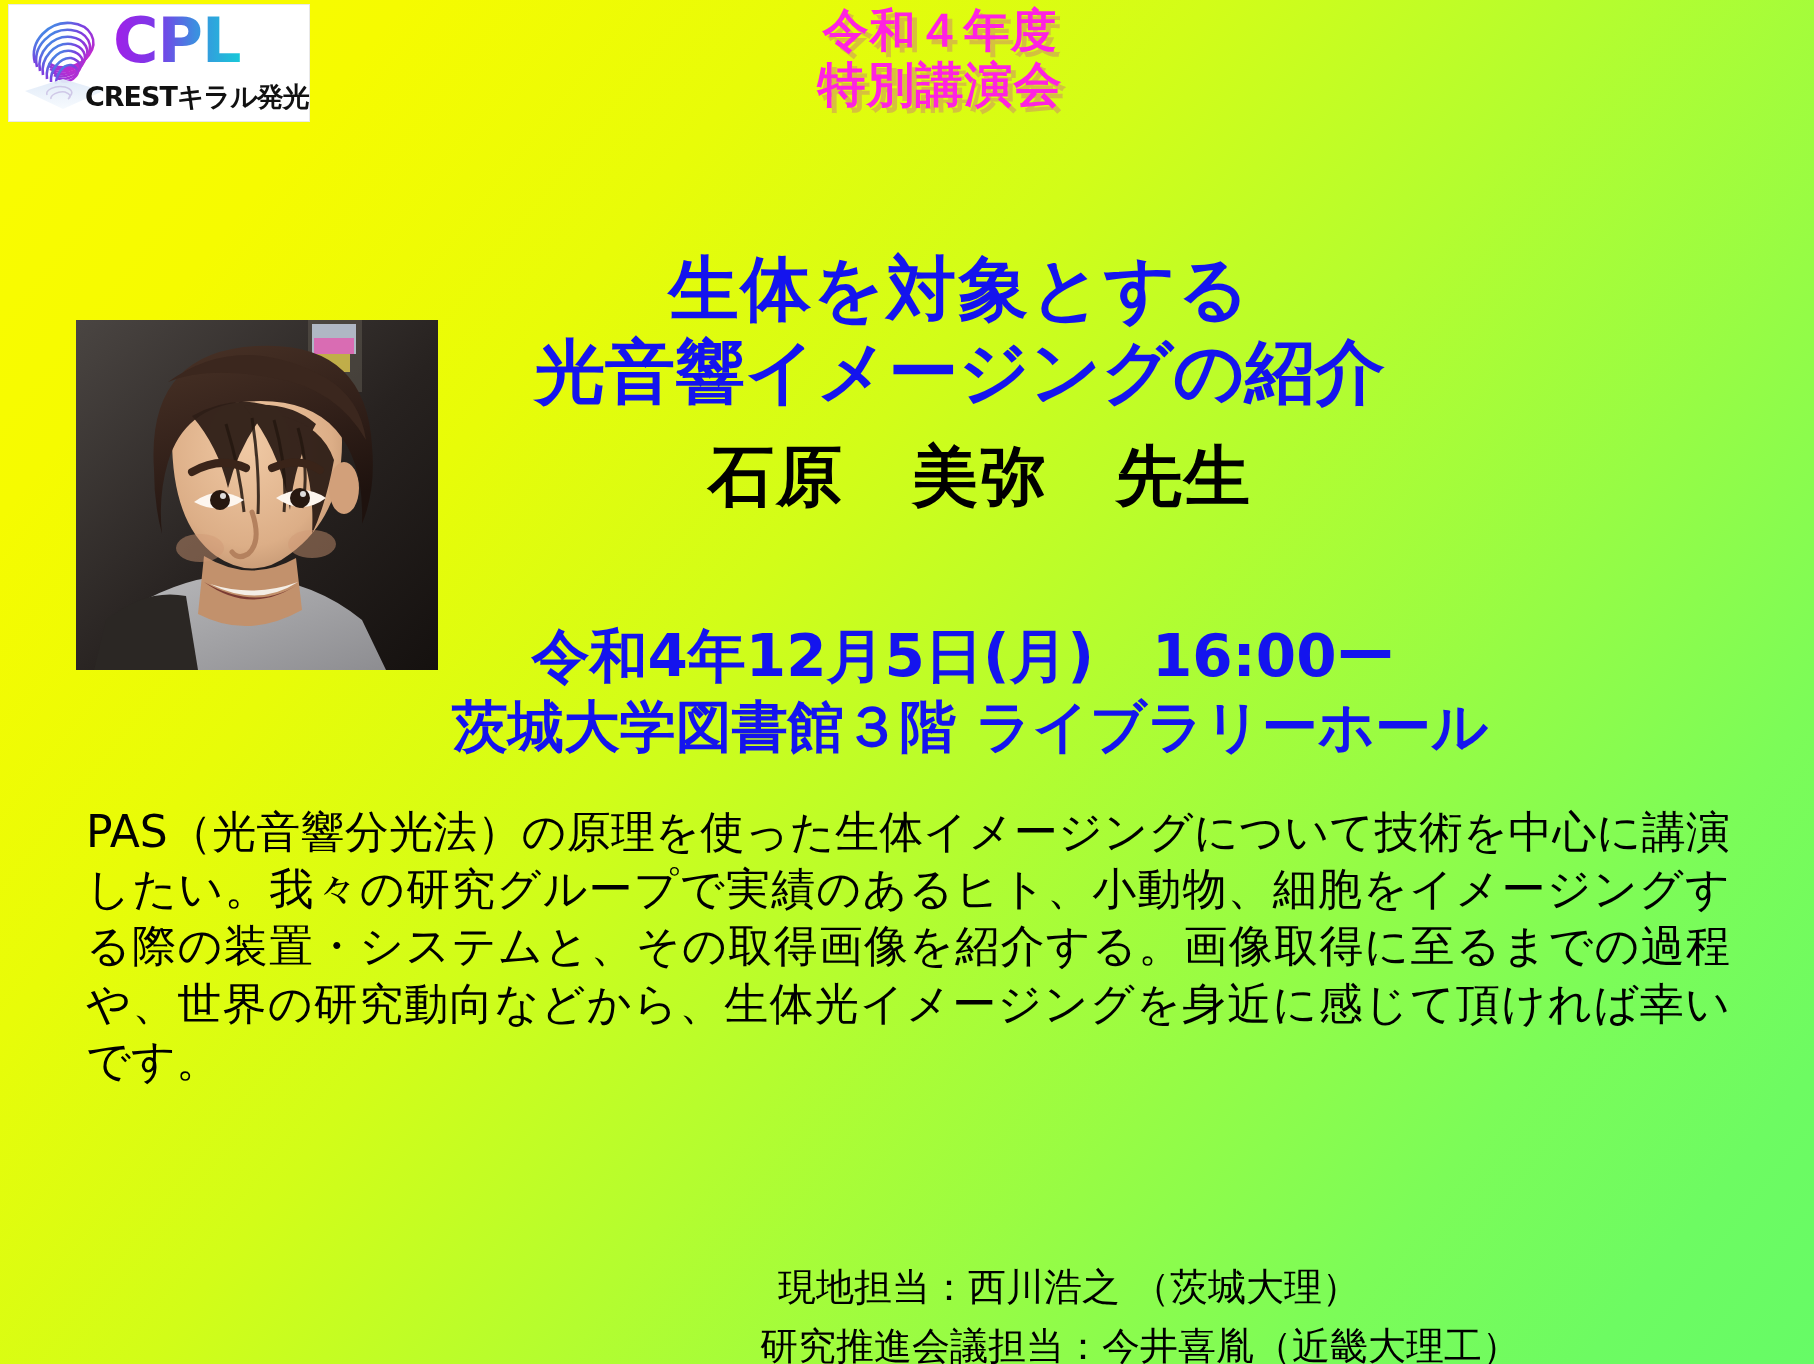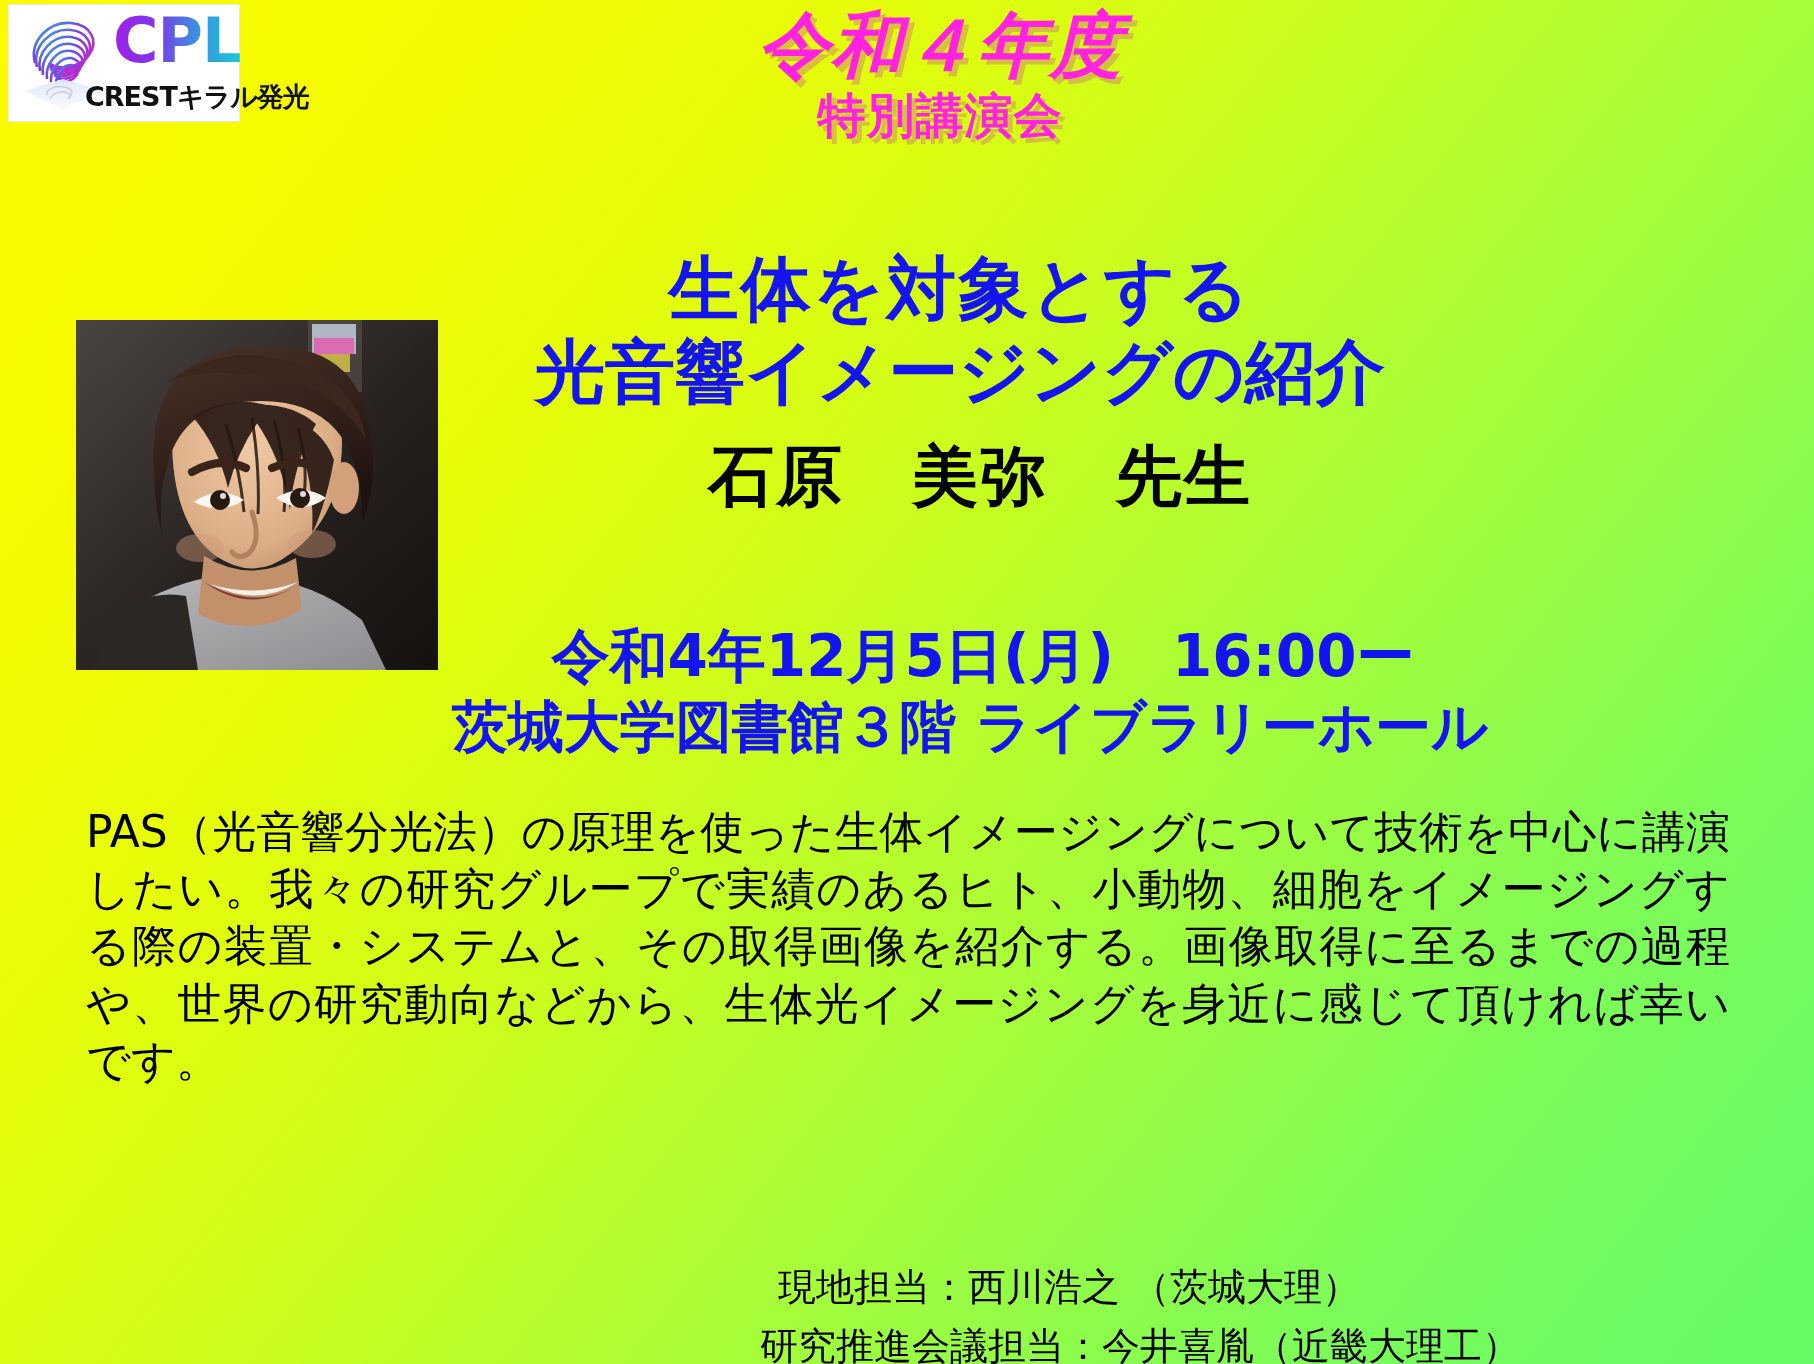--- a/index.html
+++ b/index.html
@@ -20,21 +20,21 @@
        #96fc45 70%,
        #7cfc58 82%,
        #6dfb62 92%,
        #66fb66 100%);
     overflow:hidden;
   }
 
   
   .logo-box{
     position:absolute;left:8px;top:4px;
-    width:232px;height:118px;
+    width:302px;height:118px;
     background:#ffffff;
     border:1px solid #e9e9e9;
     box-sizing:border-box;
   }
   .logo-mark{
     position:absolute;left:6px;top:6px;width:96px;height:104px;
   }
   .logo-cpl{
     position:absolute;left:104px;top:0px;
     font-size:62px;font-weight:bold;letter-spacing:-1px;
@@ -51,21 +51,21 @@
 
   
   .head-magenta{
     position:absolute;left:360px;top:4px;width:1160px;
     text-align:center;
     color:#ff22e0;
     font-weight:bold;
     text-shadow:5px 5px 0 rgba(205,120,120,.45);
     line-height:1.16;
   }
-  .head-magenta .l1{font-size:72px;letter-spacing:1px;font-style:italic;}
+  .head-magenta .l1{font-size:46px;letter-spacing:1px;}
   .head-magenta .l2{font-size:66px;letter-spacing:0px;}
   .head-magenta .l3{font-size:48px;letter-spacing:1px;}
 
   
   .title-blue{
     position:absolute;left:380px;top:248px;width:1160px;
     text-align:center;color:#1414ee;font-weight:bold;
     line-height:1.18;
   }
   .title-blue .t1{font-size:70px;letter-spacing:2px;}
@@ -78,21 +78,21 @@
     letter-spacing:2px;
   }
   .speaker-affil{
     position:absolute;left:400px;top:506px;width:1160px;
     text-align:center;color:#000;font-weight:normal;font-size:54px;
     letter-spacing:0px;
   }
 
   
   .when{
-    position:absolute;left:368px;top:618px;width:1230px;
+    position:absolute;left:348px;top:618px;width:1230px;
     text-align:center;color:#1414ee;font-weight:bold;font-size:58px;
     letter-spacing:0px;
   }
   .where{
     position:absolute;left:340px;top:690px;width:1260px;
     text-align:center;color:#1414ee;font-weight:bold;font-size:56px;
     letter-spacing:0px;
   }
 
   

